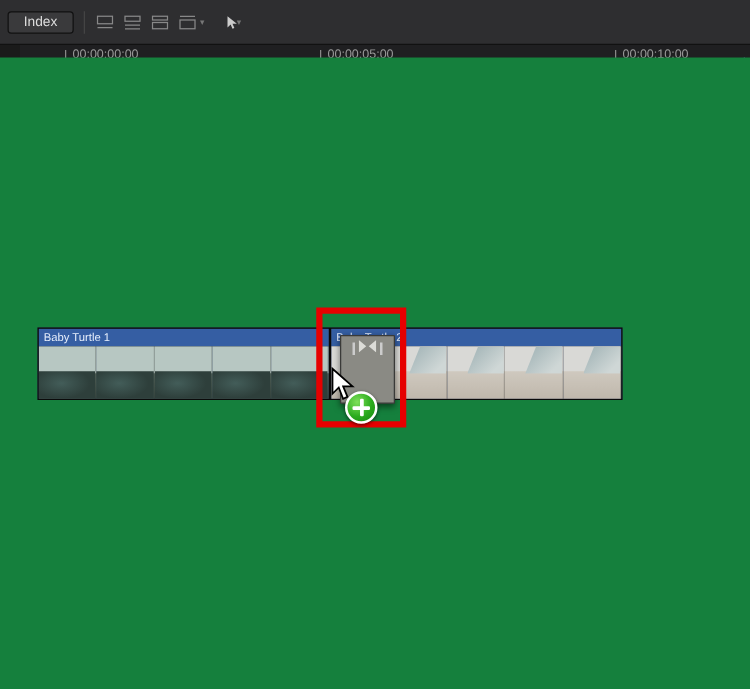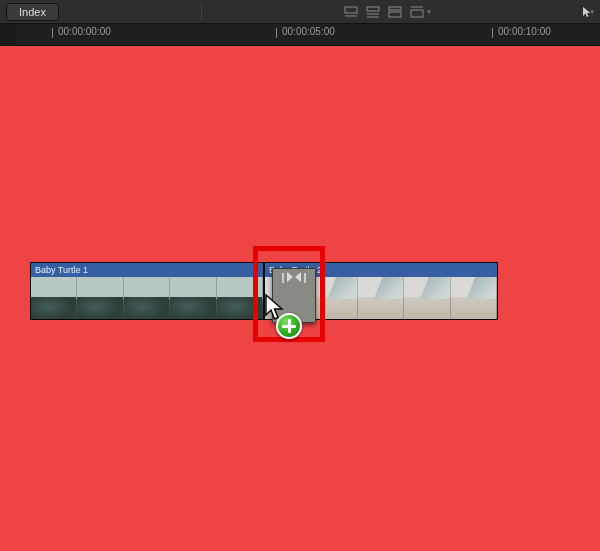--- a/index.html
+++ b/index.html
@@ -7,28 +7,27 @@
   body {
     background: #1a1a1a;
     font-family: -apple-system, "Helvetica Neue", Arial, sans-serif;
     font-size: 11px;
     color: #ccc;
     position: relative;
   }
 
   
   .toolbar {
-    height: 24px;
+    height: 36px;
     background: #2e2e30;
     border-bottom: 1px solid #111;
     display: flex;
     align-items: center;
     padding: 0 6px;
     gap: 8px;
-    justify-content: space-between;
   }
   .index-btn {
     background: #3a3a3c;
     border: 1px solid #111;
     border-radius: 3px;
     color: #ddd;
     font-size: 11px;
     padding: 2px 12px;
     height: 18px;
     line-height: 12px;
@@ -68,21 +67,21 @@
     position: absolute;
     left: -6px; top: 2px;
     width: 1px; height: 10px;
     background: #888;
   }
 
   
   .timeline-area {
     position: absolute;
     top: 46px; left: 0; right: 0; bottom: 0;
-    background: #ef4444;
+    background: #15803d;
   }
 
   
   .track {
     position: absolute;
     left: 30px;
     top: 216px;
     height: 58px;
     display: flex;
   }
@@ -236,21 +235,21 @@
   <div class="pointer-tool">
     <svg viewBox="0 0 10 12">
         <path d="M1 1 L1 10 L3.5 7.5 L5 11 L6.5 10.3 L5 7 L8.5 7 Z"></path>
       </svg>
     <span class="tool-arrow">▾</span>
   </div>
 </div>
 
 <div class="ruler">
   <span class="tick" style="left:42px">00:00:00:00</span>
-  <span class="tick" style="left:266px">00:00:05:00</span>
+  <span class="tick" style="left:246px">00:00:05:00</span>
   <span class="tick" style="left:482px">00:00:10:00</span>
 </div>
 <div class="right-marker"></div>
 
 <div class="timeline-area">
 
   <div class="track">
     <div class="clip" style="width:234px">
       <div class="clip-header">Baby Turtle 1</div>
       <div class="clip-body">

